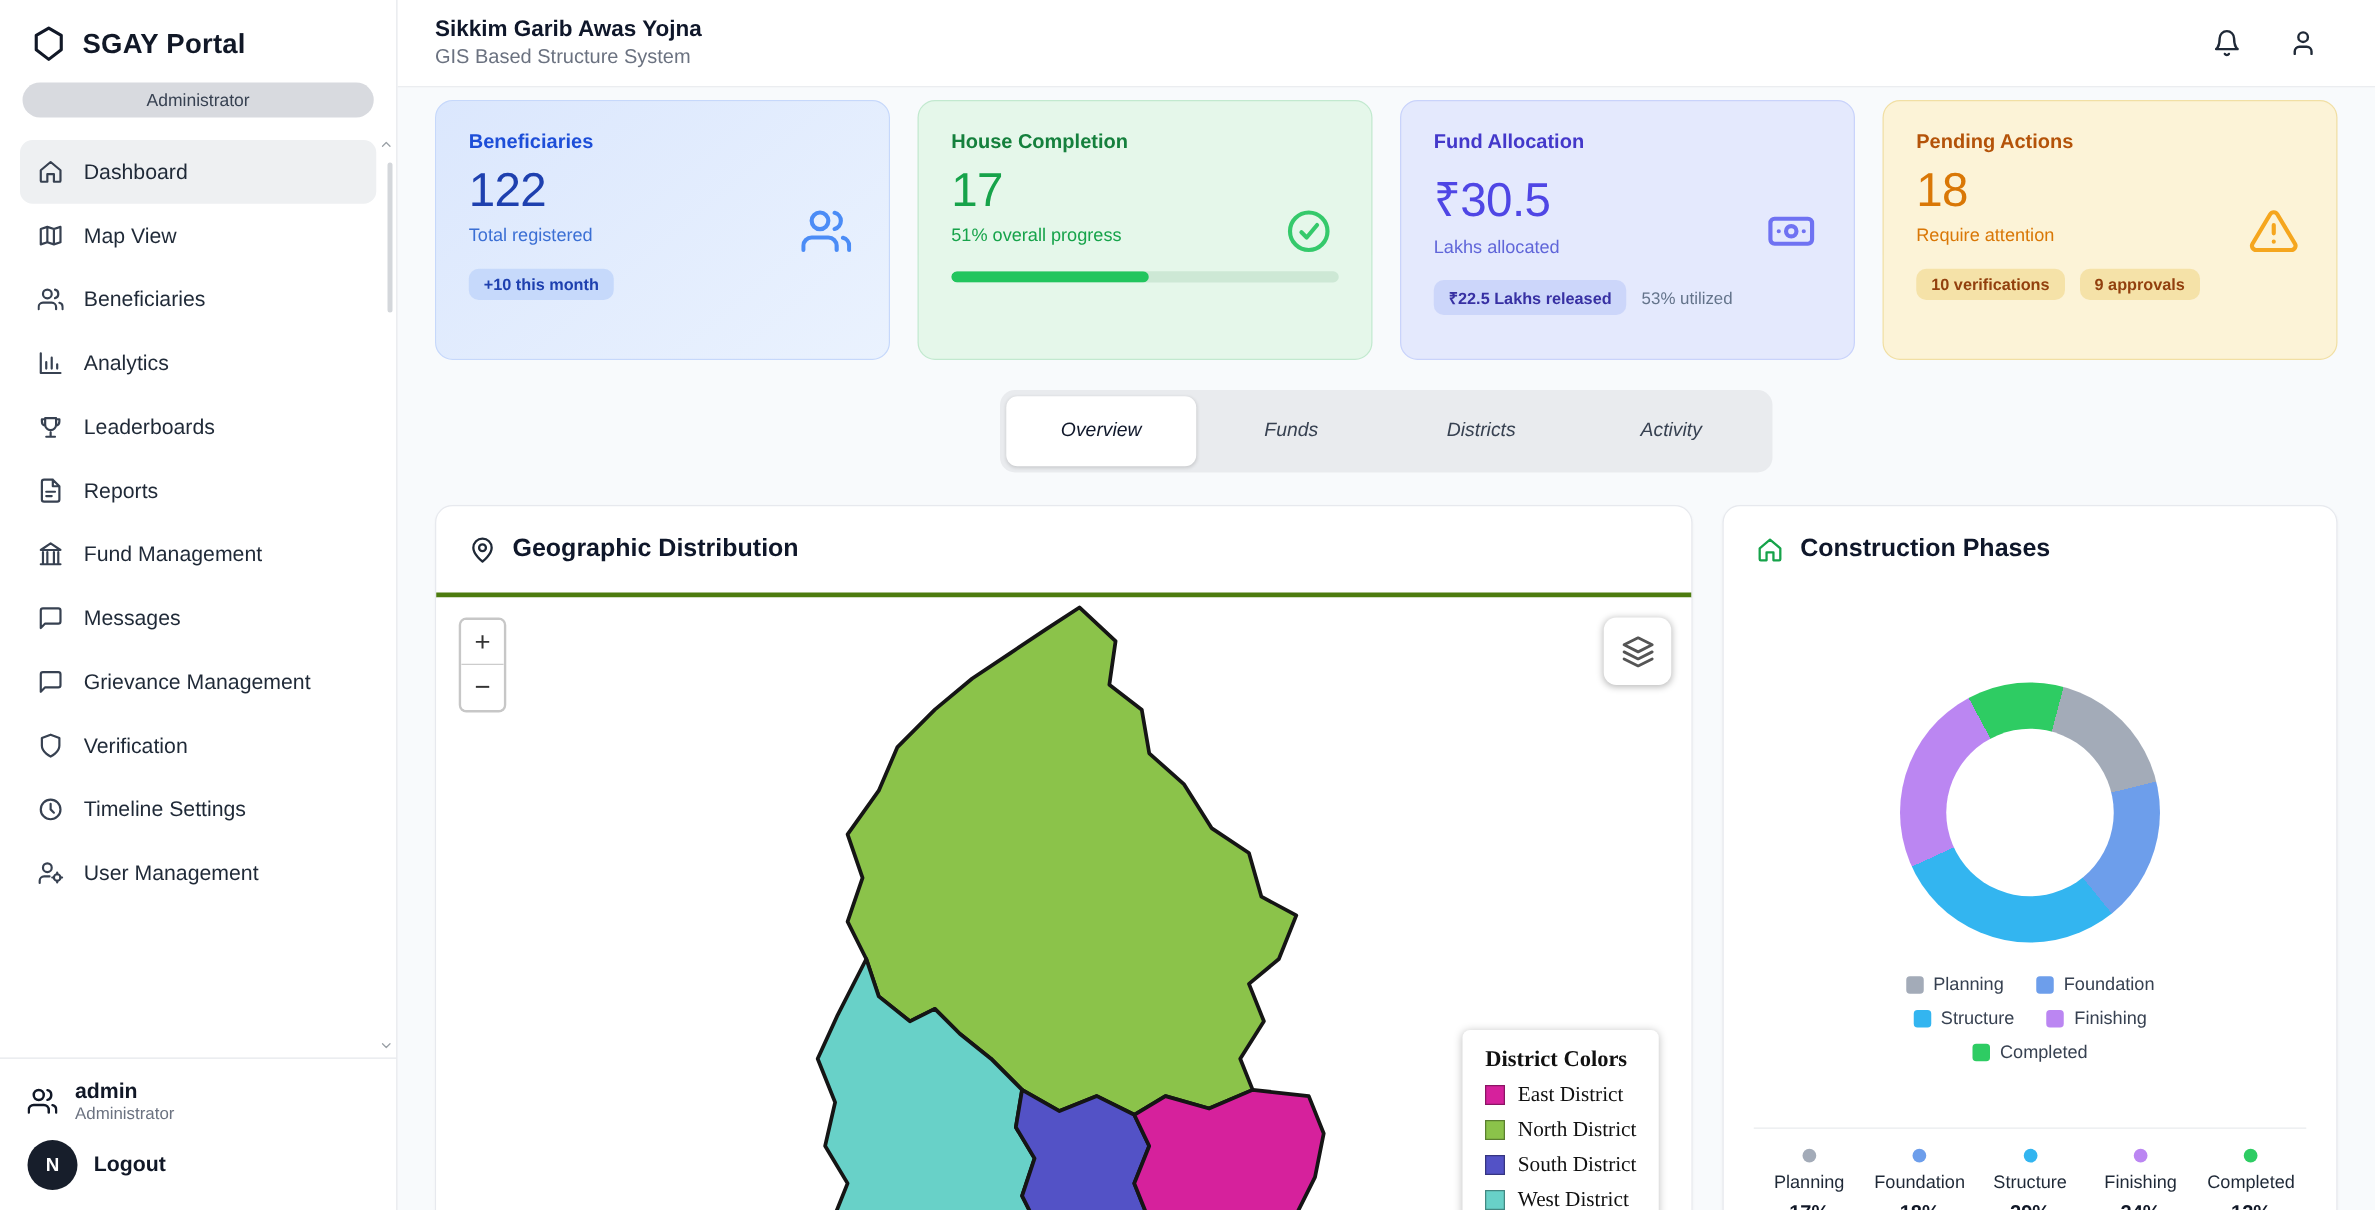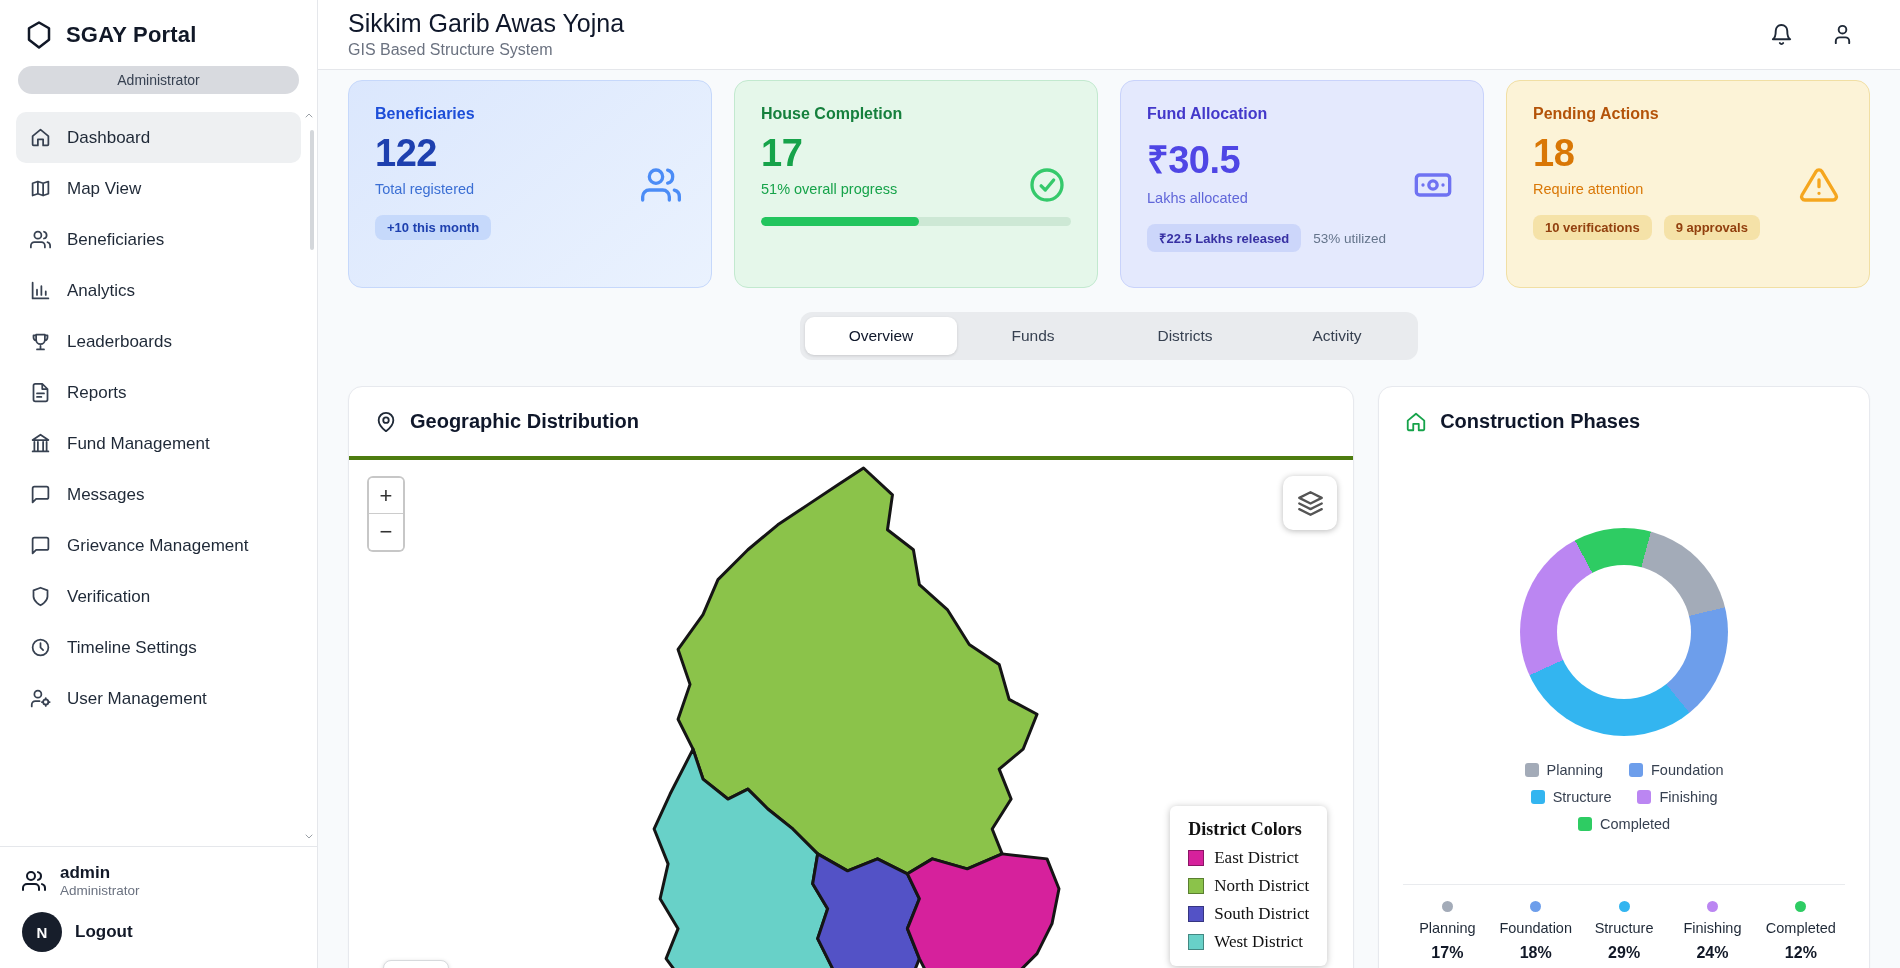--- a/index.html
+++ b/index.html
@@ -31,33 +31,33 @@
   .user-role{font-size:13.5px;color:#6b7280;}
   .logout-row{display:flex;align-items:center;gap:13px;margin-top:14px;cursor:pointer;}
   .logout-avatar{width:40px;height:40px;border-radius:50%;background:#171e2b;color:#fff;
     display:flex;align-items:center;justify-content:center;font-size:15px;font-weight:600;}
   .logout-label{font-size:17px;font-weight:600;}
 
   
   .right-col{flex:1;display:flex;flex-direction:column;min-width:0;}
   .header{height:70px;min-height:70px;background:#fff;border-bottom:1px solid #e5e7eb;
     display:flex;align-items:center;justify-content:space-between;padding:0 44px 0 30px;}
-  .header h1{font-size:25px;font-weight:400;color:#0f172a;line-height:1.1;}
+  .header h1{font-size:18px;font-weight:700;color:#0f172a;line-height:1.1;}
   .subtitle{font-size:16px;color:#6b7280;margin-top:4px;}
   .header-icons{display:flex;align-items:center;gap:34px;}
   .icon-btn{background:none;border:none;color:#1f2937;cursor:pointer;display:flex;padding:2px;}
 
   .content{flex:1;background:#f8fafc;padding:10px 30px 0;overflow:hidden;}
 
   
   .cards{display:flex;gap:22px;}
   .card{flex:1;position:relative;border-radius:14px;padding:24px 26px;height:208px;
     border:1px solid transparent;}
   .card-title{font-size:16px;font-weight:600;}
-  .card-value{font-size:38px;font-weight:700;margin-top:9px;letter-spacing:-.5px;}
+  .card-value{font-size:38px;font-weight:400;margin-top:9px;letter-spacing:-.5px;}
   .card-caption{font-size:14.5px;margin-top:6px;}
   .card-footer{display:flex;align-items:center;gap:12px;margin-top:18px;}
   .card-footer.spread{justify-content:flex-start;}
   .badge{border-radius:8px;padding:5px 12px;font-size:13px;font-weight:700;white-space:nowrap;}
   .note{font-size:13.5px;}
   .card-icon{position:absolute;right:30px;top:84px;opacity:.9;display:flex;}
   .progress{height:9px;border-radius:6px;background:#cde8d5;margin-top:20px;overflow:hidden;}
   .progress-fill{height:100%;background:#22c55e;border-radius:6px;}
 
   .card-0{background:linear-gradient(140deg,#dbe7fd,#eaf2fe);border-color:#c6d8fb;}
@@ -72,23 +72,23 @@
   .card-2 .card-caption{color:#6066d9}.card-2 .badge{background:#ccd6fa;color:#3730a3}
   .card-2 .note{color:#64748b}.card-2 .card-icon{color:#6366f1}
   .card-3{background:#fcf3d7;border-color:#f1dfa4;}
   .card-3 .card-title{color:#b45309}.card-3 .card-value{color:#d97706}
   .card-3 .card-caption{color:#d97706}.card-3 .badge{background:#f5e2a8;color:#92400e}
   .card-3 .card-icon{color:#f59e0b}
 
   
   .tabs-wrap{display:flex;justify-content:center;margin-top:24px;}
   .tabs{display:flex;background:#e9ebee;border-radius:12px;padding:5px;}
-  .tab{width:152px;height:38px;display:flex;align-items:center;justify-content:center;
+  .tab{width:152px;height:56px;display:flex;align-items:center;justify-content:center;
     font-size:15.5px;color:#374151;border-radius:9px;cursor:pointer;border:none;background:transparent;
-    font-family:"Liberation Sans",sans-serif;}
+    font-family:"Liberation Sans",sans-serif;font-style:italic;}
   .tab.active{background:#fff;color:#0f172a;box-shadow:0 1px 3px rgba(0,0,0,.14);}
 
   
   .panels{display:flex;gap:24px;margin-top:26px;align-items:flex-start;}
   .panel{background:#fff;border:1px solid #e7e9ee;border-radius:14px;box-shadow:0 1px 2px rgba(16,24,40,.04);}
   .map-panel{flex:2.05;min-width:0;}
   .chart-panel{flex:1;min-width:0;height:760px;}
   .panel-header{display:flex;align-items:center;gap:13px;padding:23px 26px;font-size:20px;
     font-weight:700;color:#0f172a;}
   .map-panel .panel-header{border-bottom:4px solid #4d7c0f;text-align:center;}

